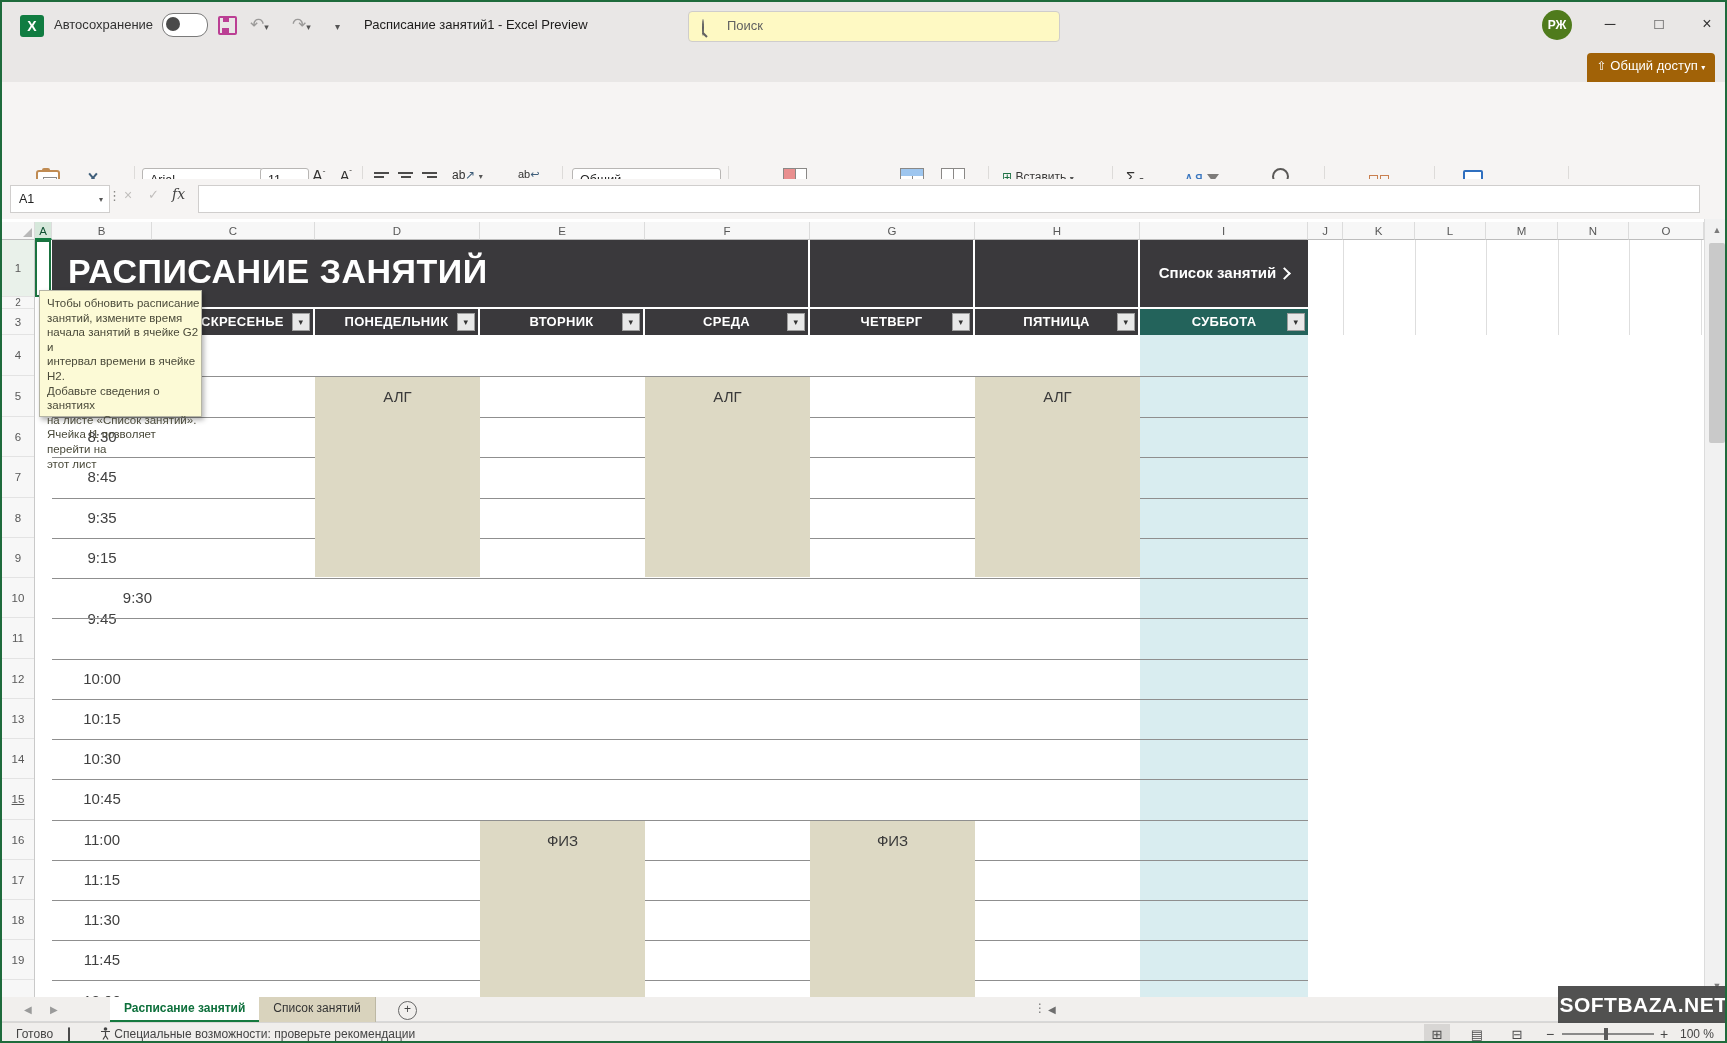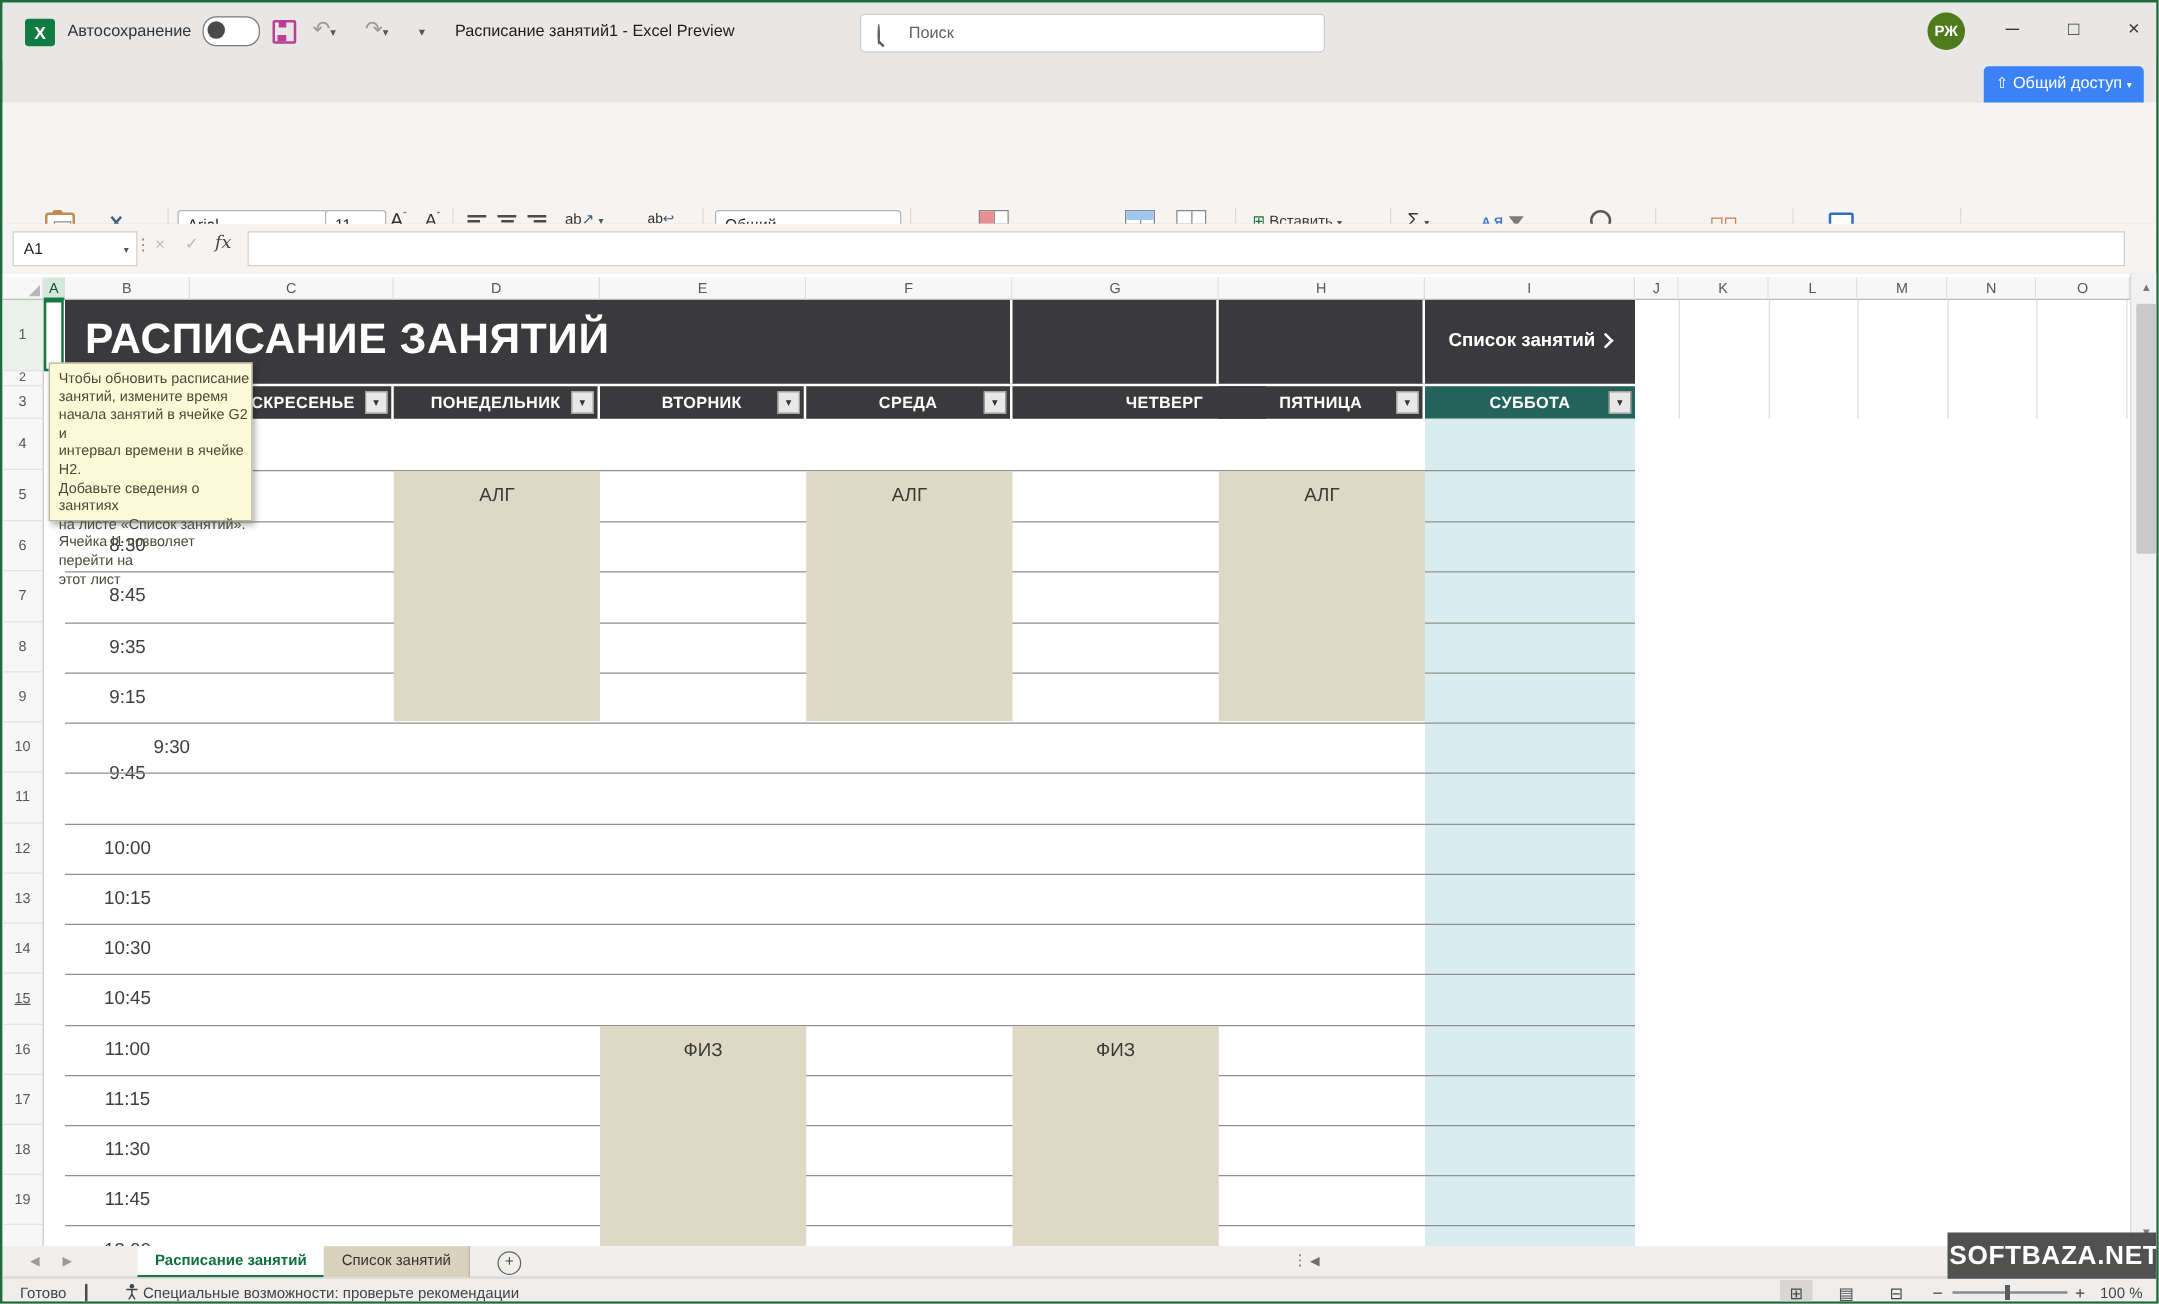--- a/index.html
+++ b/index.html
@@ -12,33 +12,33 @@
   #topstrip{left:0;top:0;width:100%;height:3px;background:#1e6b3c;}
   .xlogo{width:24px;height:22px;background:#107c41;border-radius:3px;color:#fff;font-weight:bold;
          font-size:14px;line-height:22px;text-align:center;}
   .toggle{width:44px;height:22px;border:1px solid #7a7a7a;border-radius:11px;background:#fff;}
   .toggle .knob{position:absolute;left:3px;top:3px;width:14px;height:14px;border-radius:50%;background:#4a4a4a;}
   .floppy{width:15px;height:15px;border:2px solid #bb3f94;border-radius:2px;position:relative;}
   .floppy:before{content:"";position:absolute;left:3px;top:-1px;width:6px;height:5px;background:#bb3f94;}
   .floppy:after{content:"";position:absolute;left:2px;bottom:0;width:7px;height:5px;background:#bb3f94;}
   .qat{font-size:17px;color:#9b9a99;}
   .smallchev{font-size:9px;color:#555;}
-  #searchbox{left:686px;top:9px;width:370px;height:29px;background:#ffffff;border:1px solid #cfcdcc;
+  #searchbox{left:686px;top:9px;width:370px;height:29px;background:#fef9c3;border:1px solid #cfcdcc;
              border-radius:4px;font-size:13px;color:#616161;}
   .mag{width:11px;height:11px;border:1.6px solid #616161;border-radius:50%;position:relative;}
   .mag:after{content:"";position:absolute;width:6px;height:1.6px;background:#616161;transform:rotate(45deg);
              right:-5px;bottom:-1px;}
   .avatar{width:30px;height:30px;border-radius:50%;background:#4f7b1c;color:#fff;font-size:12px;
           font-weight:bold;line-height:30px;text-align:center;}
   .winbtn{width:40px;height:36px;line-height:36px;text-align:center;font-size:15px;color:#333;}
   
   #tabsrow{left:0;top:47px;width:100%;height:33px;background:#e9e7e6;}
   .rtab{height:33px;line-height:31px;font-size:13.5px;color:#323130;padding:0 11px;display:inline-block;}
   .rtab.active{font-weight:bold;border-bottom:3px solid #107c41;color:#1d1c1b;}
-  #sharebtn{left:1585px;top:51px;width:128px;height:36px;background:#3b82f6;border-radius:4px;color:#fff;
+  #sharebtn{left:1585px;top:51px;width:128px;height:36px;background:#a16207;border-radius:4px;color:#fff;
             font-size:13px;line-height:26px;text-align:center;}
   
   #ribbon{left:0;top:80px;width:100%;height:97px;background:#f6f4f3;border-bottom:1px solid #d8d6d4;}
   .gsep{width:1px;height:78px;top:84px;background:#dddbd9;}
   .glabel{top:158px;font-size:11.5px;color:#666461;text-align:center;}
   .launch{top:162px;font-size:10px;color:#7a7876;}
   .rlabel{font-size:12px;color:#3b3a39;}
   .dd{font-size:8px;color:#555;}
   .inputbox{background:#fff;border:1px solid #b8b6b4;border-radius:3px;font-size:12.5px;color:#222;
             line-height:22px;padding-left:7px;}
@@ -463,21 +463,21 @@
       <span class="filterbtn">▾</span>
     </div>
     <div class="ab daybox" style="left:478px;width:163px;">
       <span>ВТОРНИК</span>
       <span class="filterbtn">▾</span>
     </div>
     <div class="ab daybox" style="left:643px;width:163px;">
       <span>СРЕДА</span>
       <span class="filterbtn">▾</span>
     </div>
-    <div class="ab daybox" style="left:808px;width:163px;padding-left:40px;">
+    <div class="ab daybox" style="left:808px;width:163px;">
       <span>ЧЕТВЕРГ</span>
       <span class="filterbtn">▾</span>
     </div>
     <div class="ab daybox" style="left:973px;width:163px;">
       <span>ПЯТНИЦА</span>
       <span class="filterbtn">▾</span>
     </div>
     <div class="ab daybox sat" style="left:1138px;width:168px;">
       <span>СУББОТА</span>
       <span class="filterbtn">▾</span>

